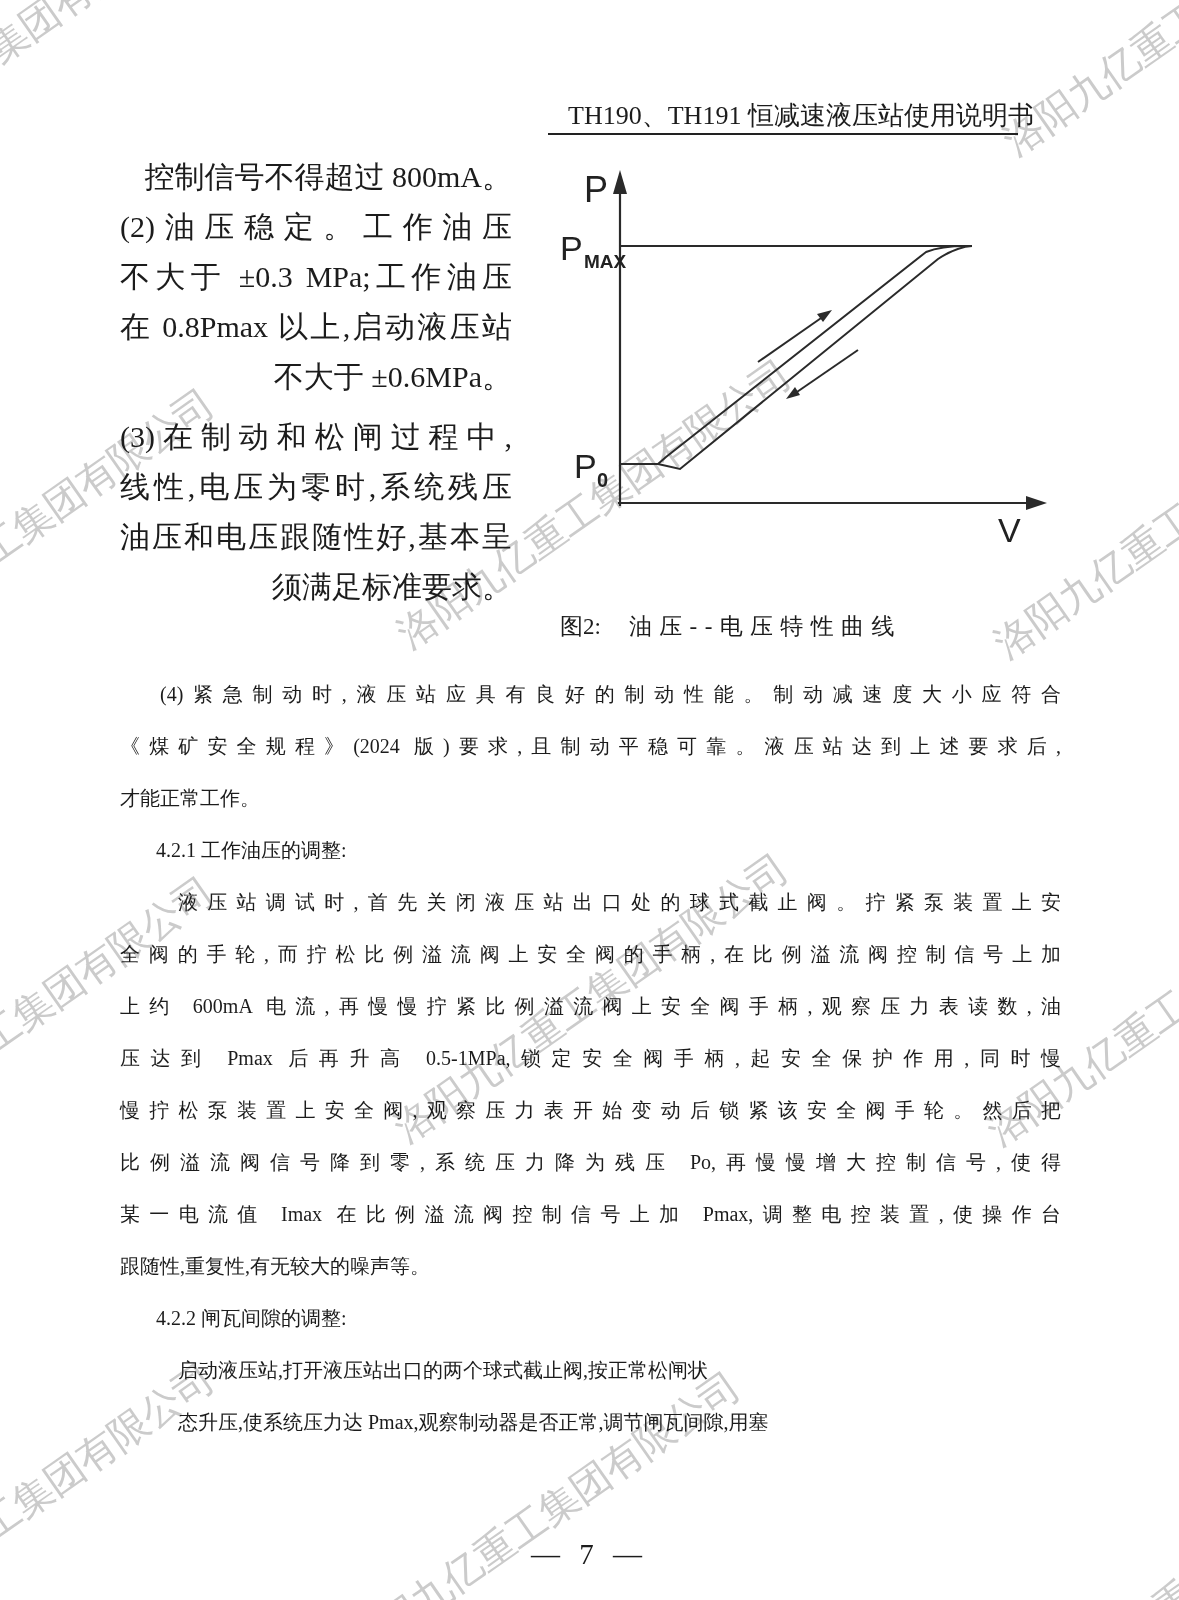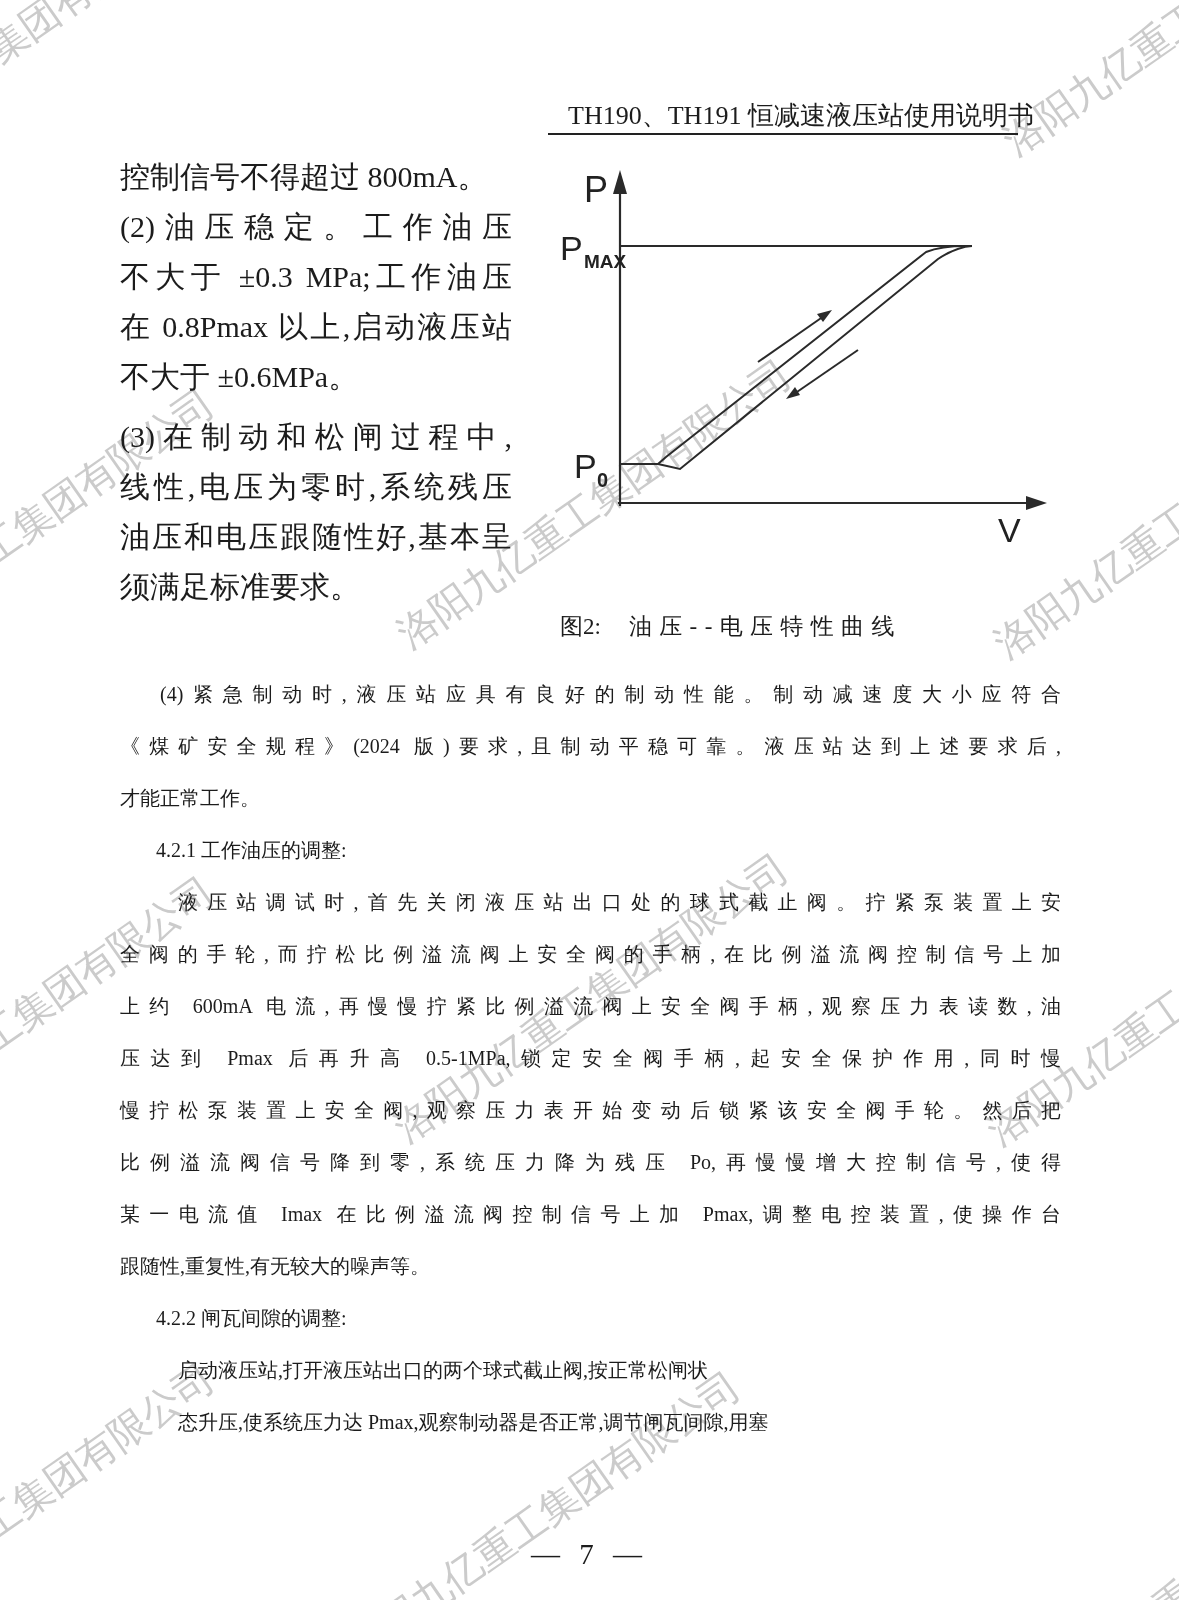--- a/index.html
+++ b/index.html
@@ -32,21 +32,21 @@
   }
   .header-rule{
     position:absolute;left:548px;top:133px;width:470px;height:2px;
     background:#222;z-index:2;
   }
   
   .leftcol{
     position:absolute;left:120px;top:152px;width:392px;z-index:2;
   }
   .leftcol .line{
-    height:50px;line-height:50px;font-size:30px;white-space:nowrap;
+    height:50px;line-height:50px;font-size:30px;white-space:nowrap;text-align:right;
   }
   .gap{margin-top:10px;}
   .jl{text-align:justify;text-align-last:justify;}
   
   .figure{
     position:absolute;left:540px;top:148px;width:522px;height:428px;z-index:2;
   }
   .fig-caption{
     position:absolute;left:560px;top:611px;width:460px;z-index:2;
     font-size:23px;white-space:nowrap;

